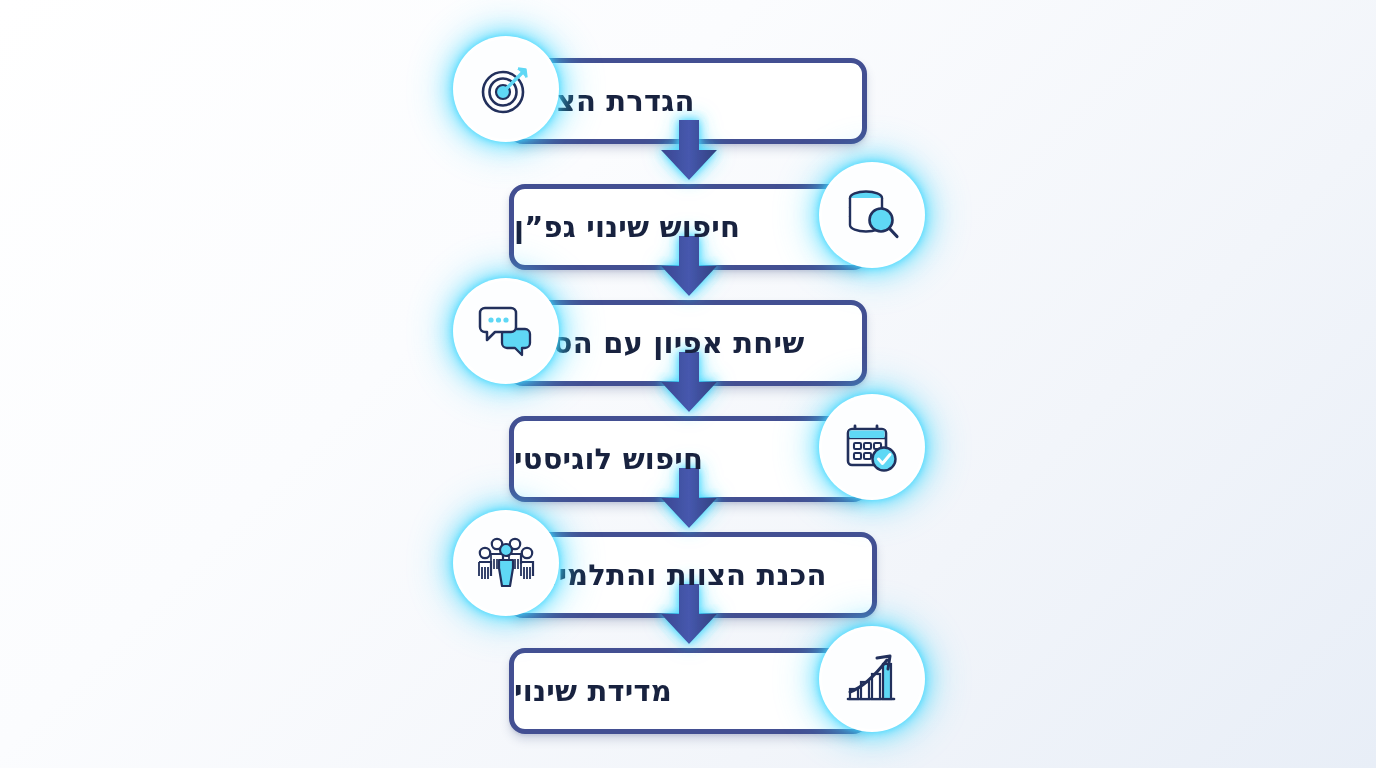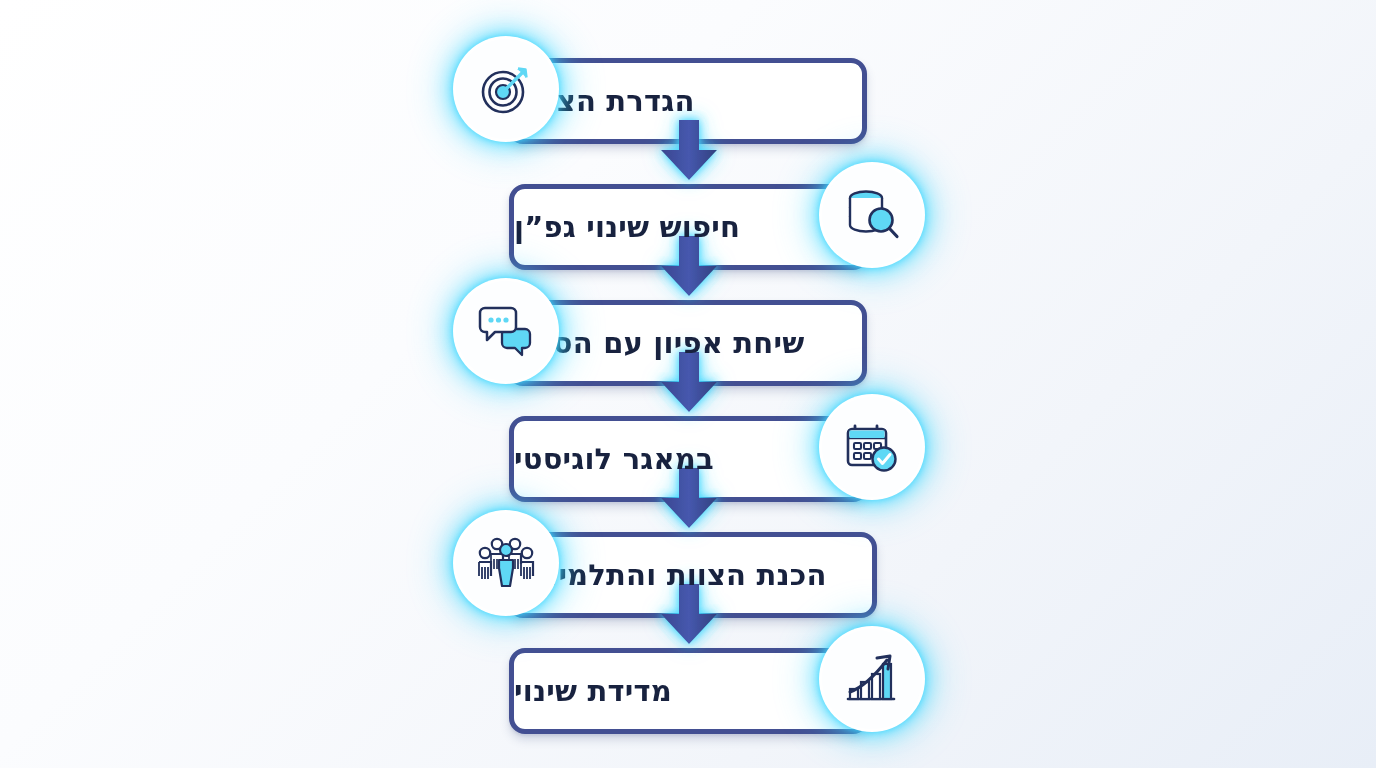--- a/index.html
+++ b/index.html
@@ -178,21 +178,21 @@
   </div>
 
   <div class="arrow" style="left:657px; top:352px;">
     <svg width="64" height="62" viewBox="0 0 64 62">
       <path d="M22 0 H42 V30 H60 L32 60 L4 30 H22 Z" fill="url(#ag1)" filter="url(#gl1)"></path>
     </svg>
   </div>
 
   <div class="step-row" style="left:0; top:404px; width:1376px;">
     <div class="step-box" style="left:509px; width:360px;">
-      <span class="step-label">במאגר לוגיסטי</span>
+      <span class="step-label">חיפוש לוגיסטי</span>
     </div>
     <div class="icon-badge" style="left:822px;">
       <span>
         <svg width="56" height="54" viewBox="0 0 56 54" fill="none">
           <path d="M11 6 v6" stroke="#22305c" stroke-width="2.8" stroke-linecap="round"></path>
           <path d="M33 6 v6" stroke="#22305c" stroke-width="2.8" stroke-linecap="round"></path>
           <rect x="4" y="9" width="38" height="36" rx="4" fill="#ffffff" stroke="#22305c" stroke-width="2.6"></rect>
           <path d="M4 18 h38" stroke="#22305c" stroke-width="2.4"></path>
           <rect x="5.5" y="10.5" width="35" height="7.5" fill="#5fd8f5"></rect>
           <rect x="10" y="23" width="7" height="6" rx="1.2" stroke="#22305c" stroke-width="2.1" fill="none"></rect>

